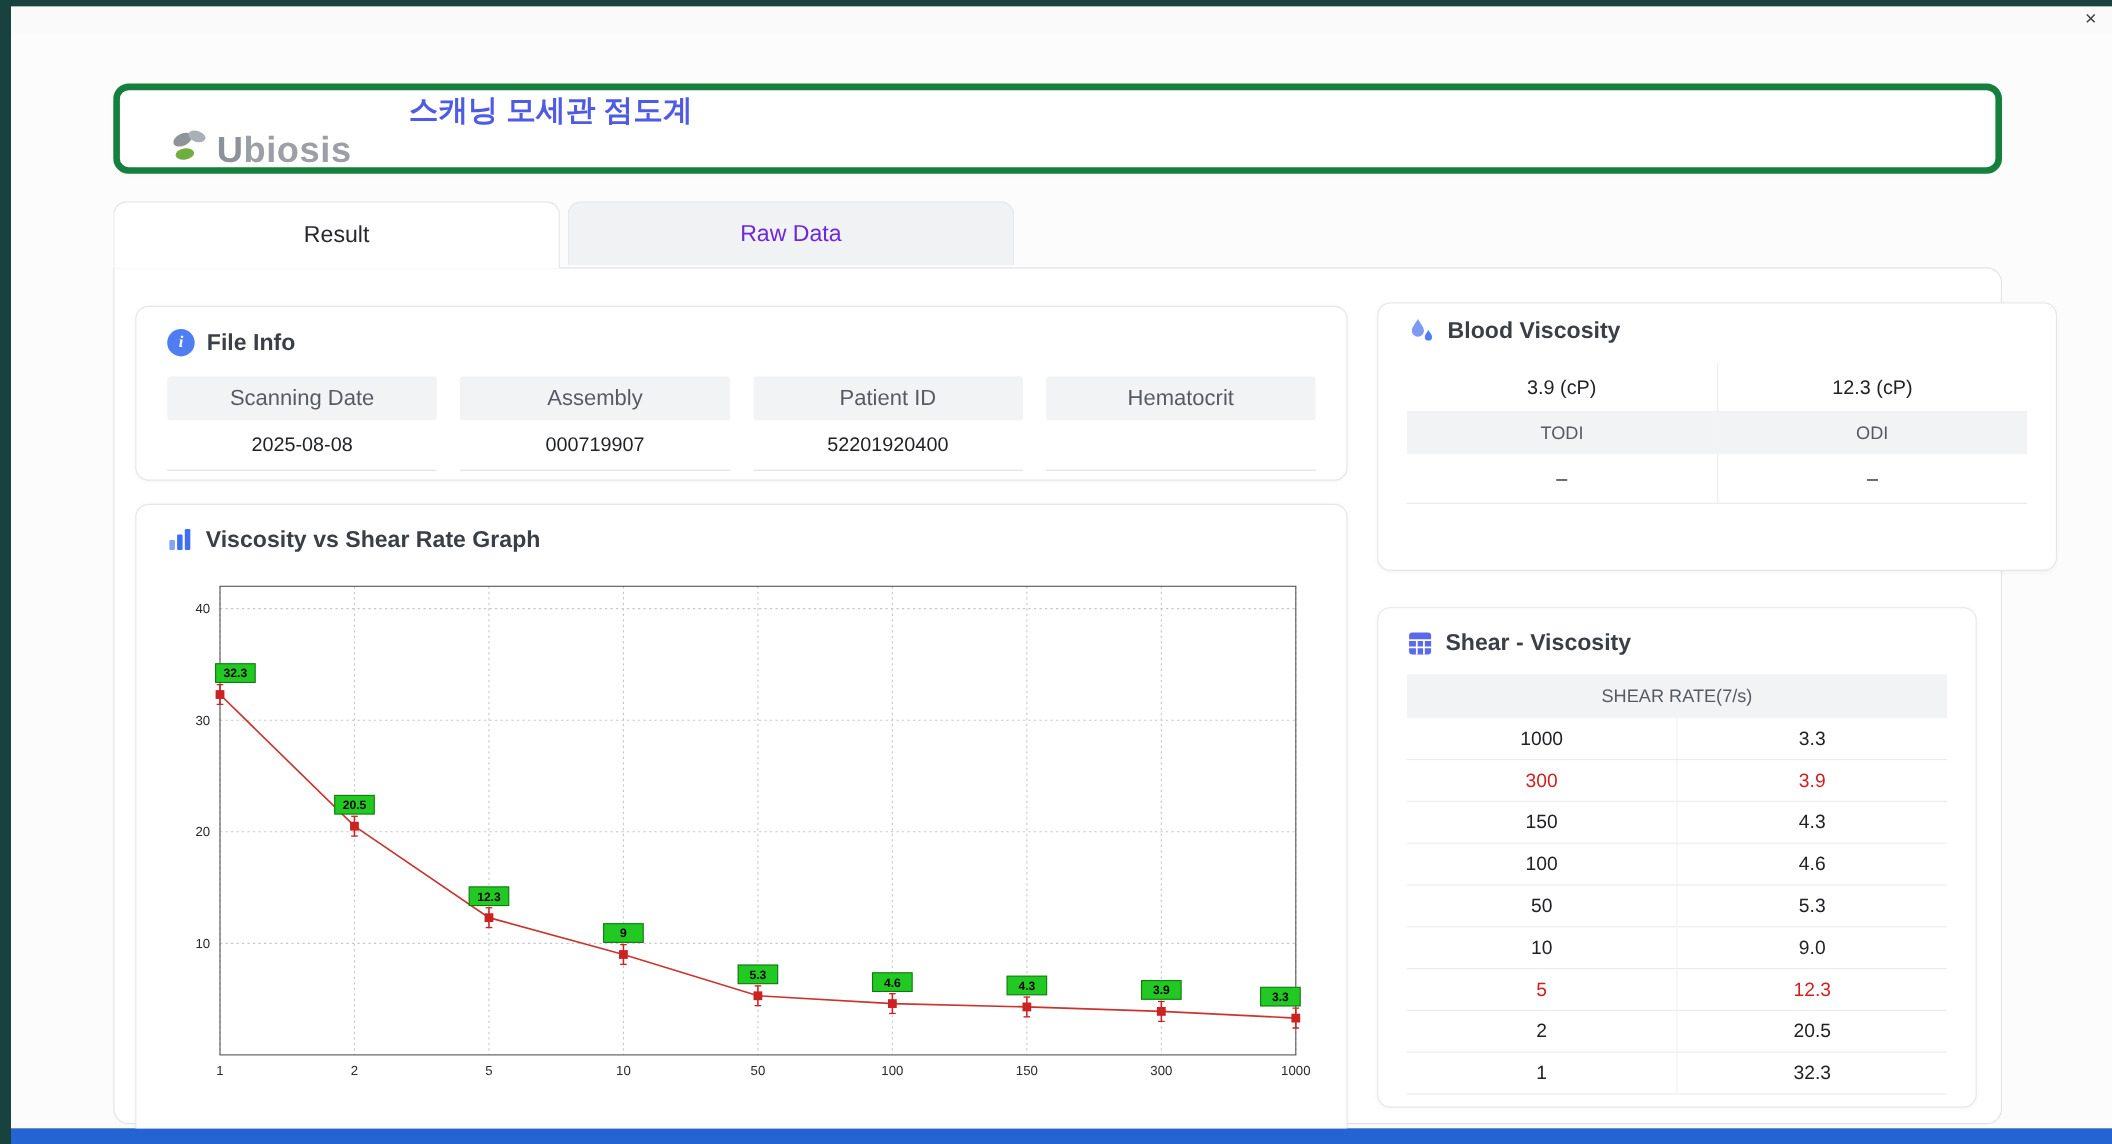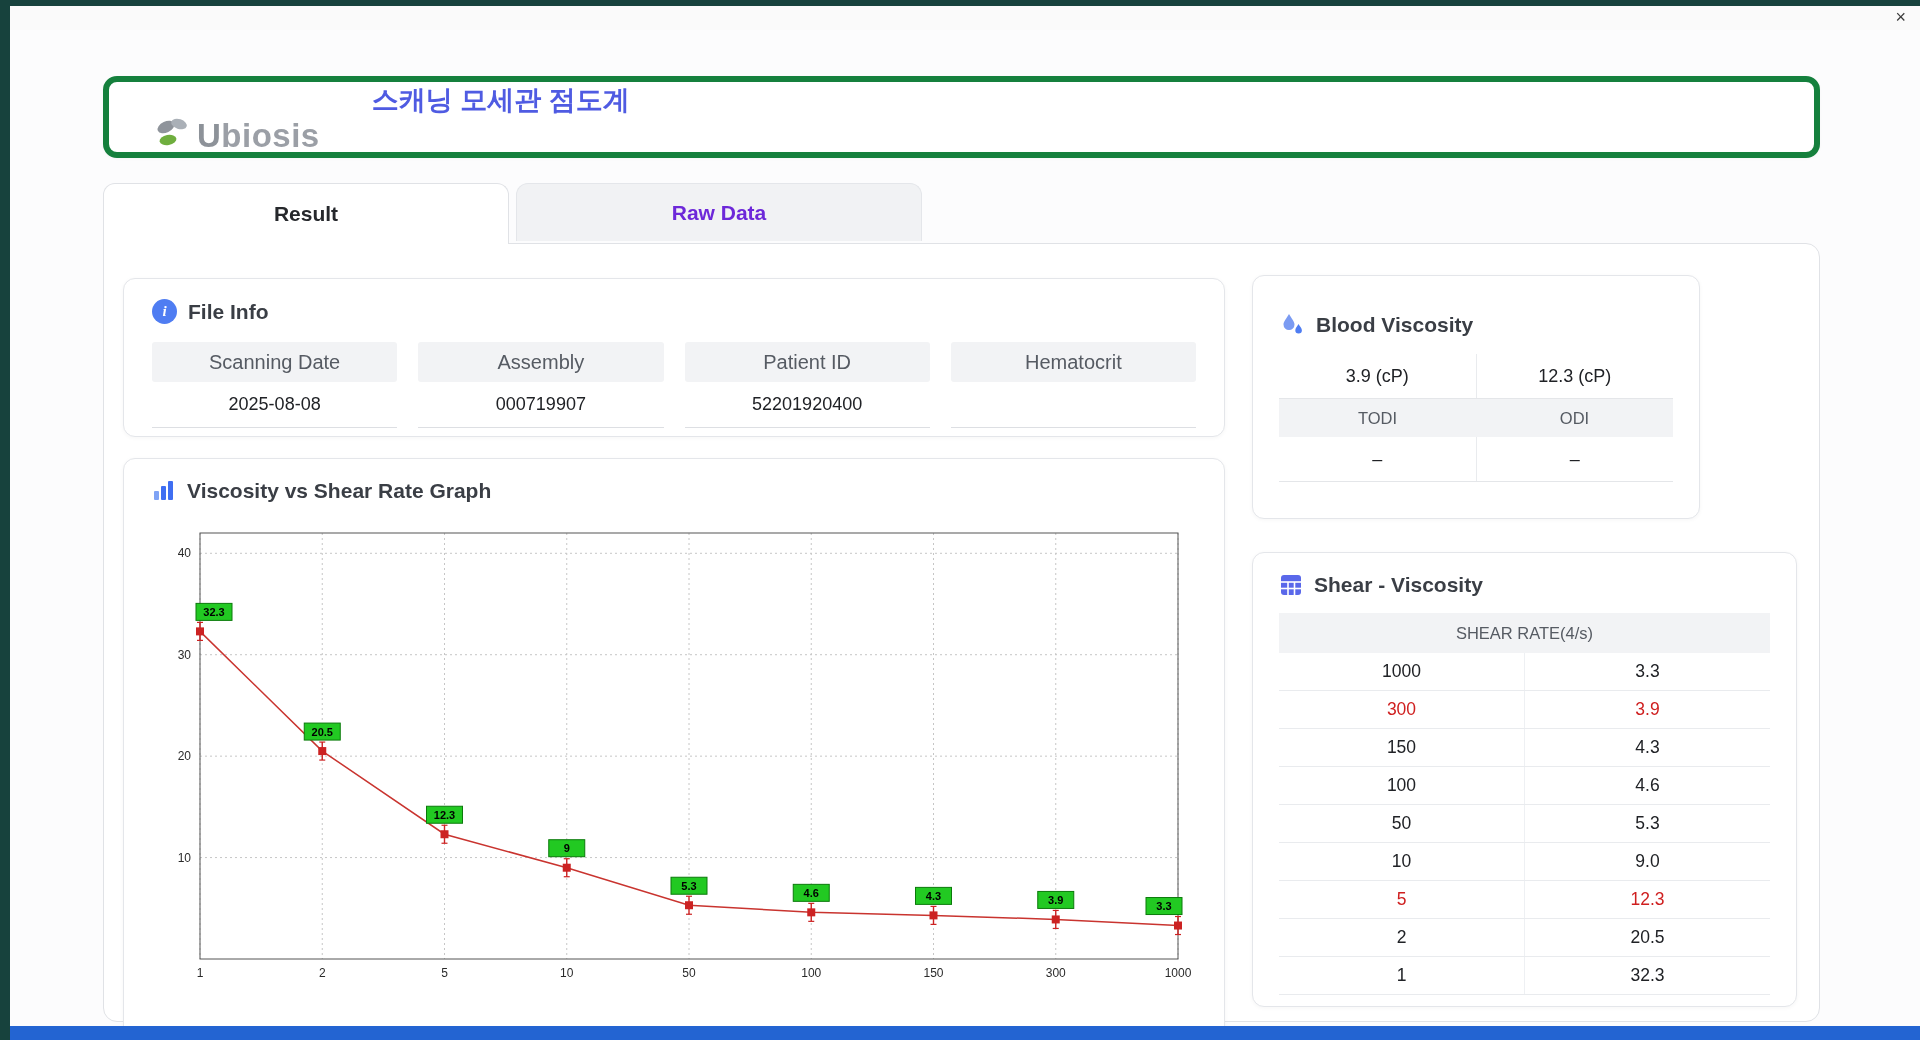--- a/index.html
+++ b/index.html
@@ -17,21 +17,21 @@
   .header-card { position:absolute; left:93px; top:70px; width:1717px; height:82px;
     border:6px solid #15803d; border-radius:14px; background:#fff;
     display:flex; padding:0 44px; box-shadow:0 1px 3px rgba(0,0,0,.03); }
   .logo { display:flex; align-items:flex-end; gap:2px; }
   .logo-text { font-size:33px; font-weight:bold; color:#9b9fa6; letter-spacing:.5px; line-height:1; }
   .logo-text .logo-u { color:#8d9299; }
   .app-title { margin-left:52px; font-size:27px; font-weight:bold; color:#4f5be2; }
 
   .tabs { position:absolute; left:93px; top:177px; display:flex; gap:7px; z-index:3; align-items:flex-start; }
   .tab { width:406px; display:flex; align-items:center; justify-content:center;
-    font-size:21px; font-weight:bold; border-radius:12px 12px 0 0; cursor:default; }
+    font-size:21px; font-weight:normal; border-radius:12px 12px 0 0; cursor:default; }
   .tab.active { background:#fff; border:1px solid #e0e2e6; border-bottom:none; color:#26282c; height:61px; }
   .tab.inactive { background:#f1f2f4; border:1px solid #e4e6ea; border-bottom:none; color:#6d28d9; height:58px; }
 
   .main-box { position:absolute; left:93px; top:237px; width:1717px; height:779px;
     border:1px solid #e0e2e6; border-radius:0 14px 14px 14px; background:#fff; }
 
   .card { position:absolute; border:1px solid #e4e6ea; border-radius:12px; background:#fff;
     box-shadow:0 1px 4px rgba(0,0,0,.04); }
   .card-title { display:flex; align-items:center; gap:11px; font-size:21px; font-weight:bold; color:#3a3e45; }
 
@@ -45,21 +45,21 @@
   .fi-col { flex:1; }
   .fi-head { height:40px; background:#f2f3f5; display:flex; align-items:center; justify-content:center;
     font-size:20px; color:#565b63; border-radius:3px; }
   .fi-val { height:46px; display:flex; align-items:center; justify-content:center;
     font-size:18px; color:#202226; border-bottom:1px solid #dddfe3; }
 
   
   .graph-card { left:19px; top:214px; width:1102px; height:726px; padding:20px 28px; }
 
   
-  .blood-card { left:1148px; top:31px; width:448px; height:244px; padding:36px 26px; }
+  .blood-card { left:1148px; top:31px; width:618px; height:244px; padding:12px 26px; }
   .bv-grid { margin-top:16px; }
   .bv-hrow { display:flex; }
   .bv-h { flex:1; height:38px; background:#f2f3f5; display:flex; align-items:center; justify-content:center;
     font-size:16.5px; color:#565b63; }
   .bv-vrow { display:flex; border-bottom:1px solid #e4e6e9; }
   .bv-v { flex:1; height:44px; display:flex; align-items:center; justify-content:center;
     font-size:18px; color:#202226; }
   .bv-v + .bv-v { border-left:1px solid #e9ebee; }
 
   
@@ -268,21 +268,21 @@
             <rect x="2" y="2" width="20" height="20" rx="3" fill="#5a68ea"></rect>
             <line x1="2" y1="9" x2="22" y2="9" stroke="#fff" stroke-width="1.6"></line>
             <line x1="2" y1="15.5" x2="22" y2="15.5" stroke="#fff" stroke-width="1.6"></line>
             <line x1="9" y1="9" x2="9" y2="22" stroke="#fff" stroke-width="1.6"></line>
             <line x1="15.5" y1="9" x2="15.5" y2="22" stroke="#fff" stroke-width="1.6"></line>
           </svg>
         </span>
         <span>Shear - Viscosity</span>
       </div>
       <div class="sv-head">
-        <div class="sv-hcell">SHEAR RATE(4/s)</div>
+        <div class="sv-hcell">SHEAR RATE(7/s)</div>
       </div>
       <div>
 
           <div class="sv-row">
             <div class="sv-cell">1000</div>
             <div class="sv-cell">3.3</div>
           </div>
 
           <div class="sv-row red">
             <div class="sv-cell">300</div>

